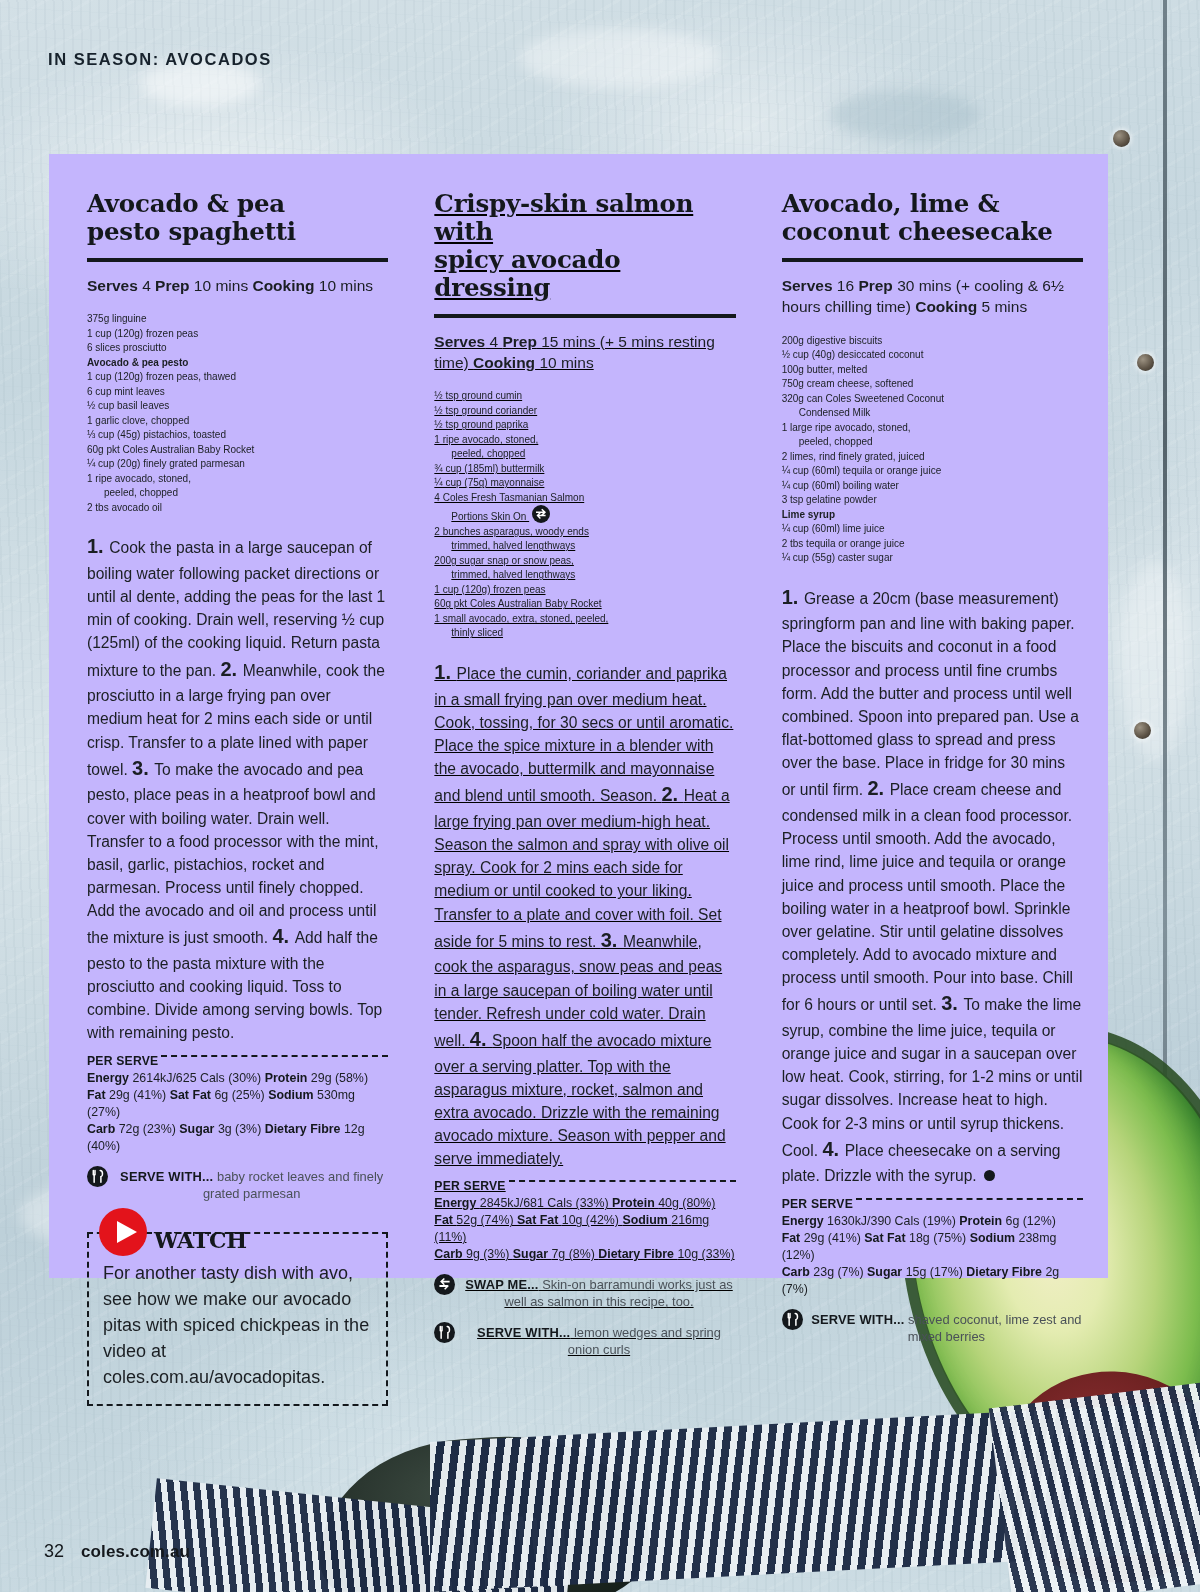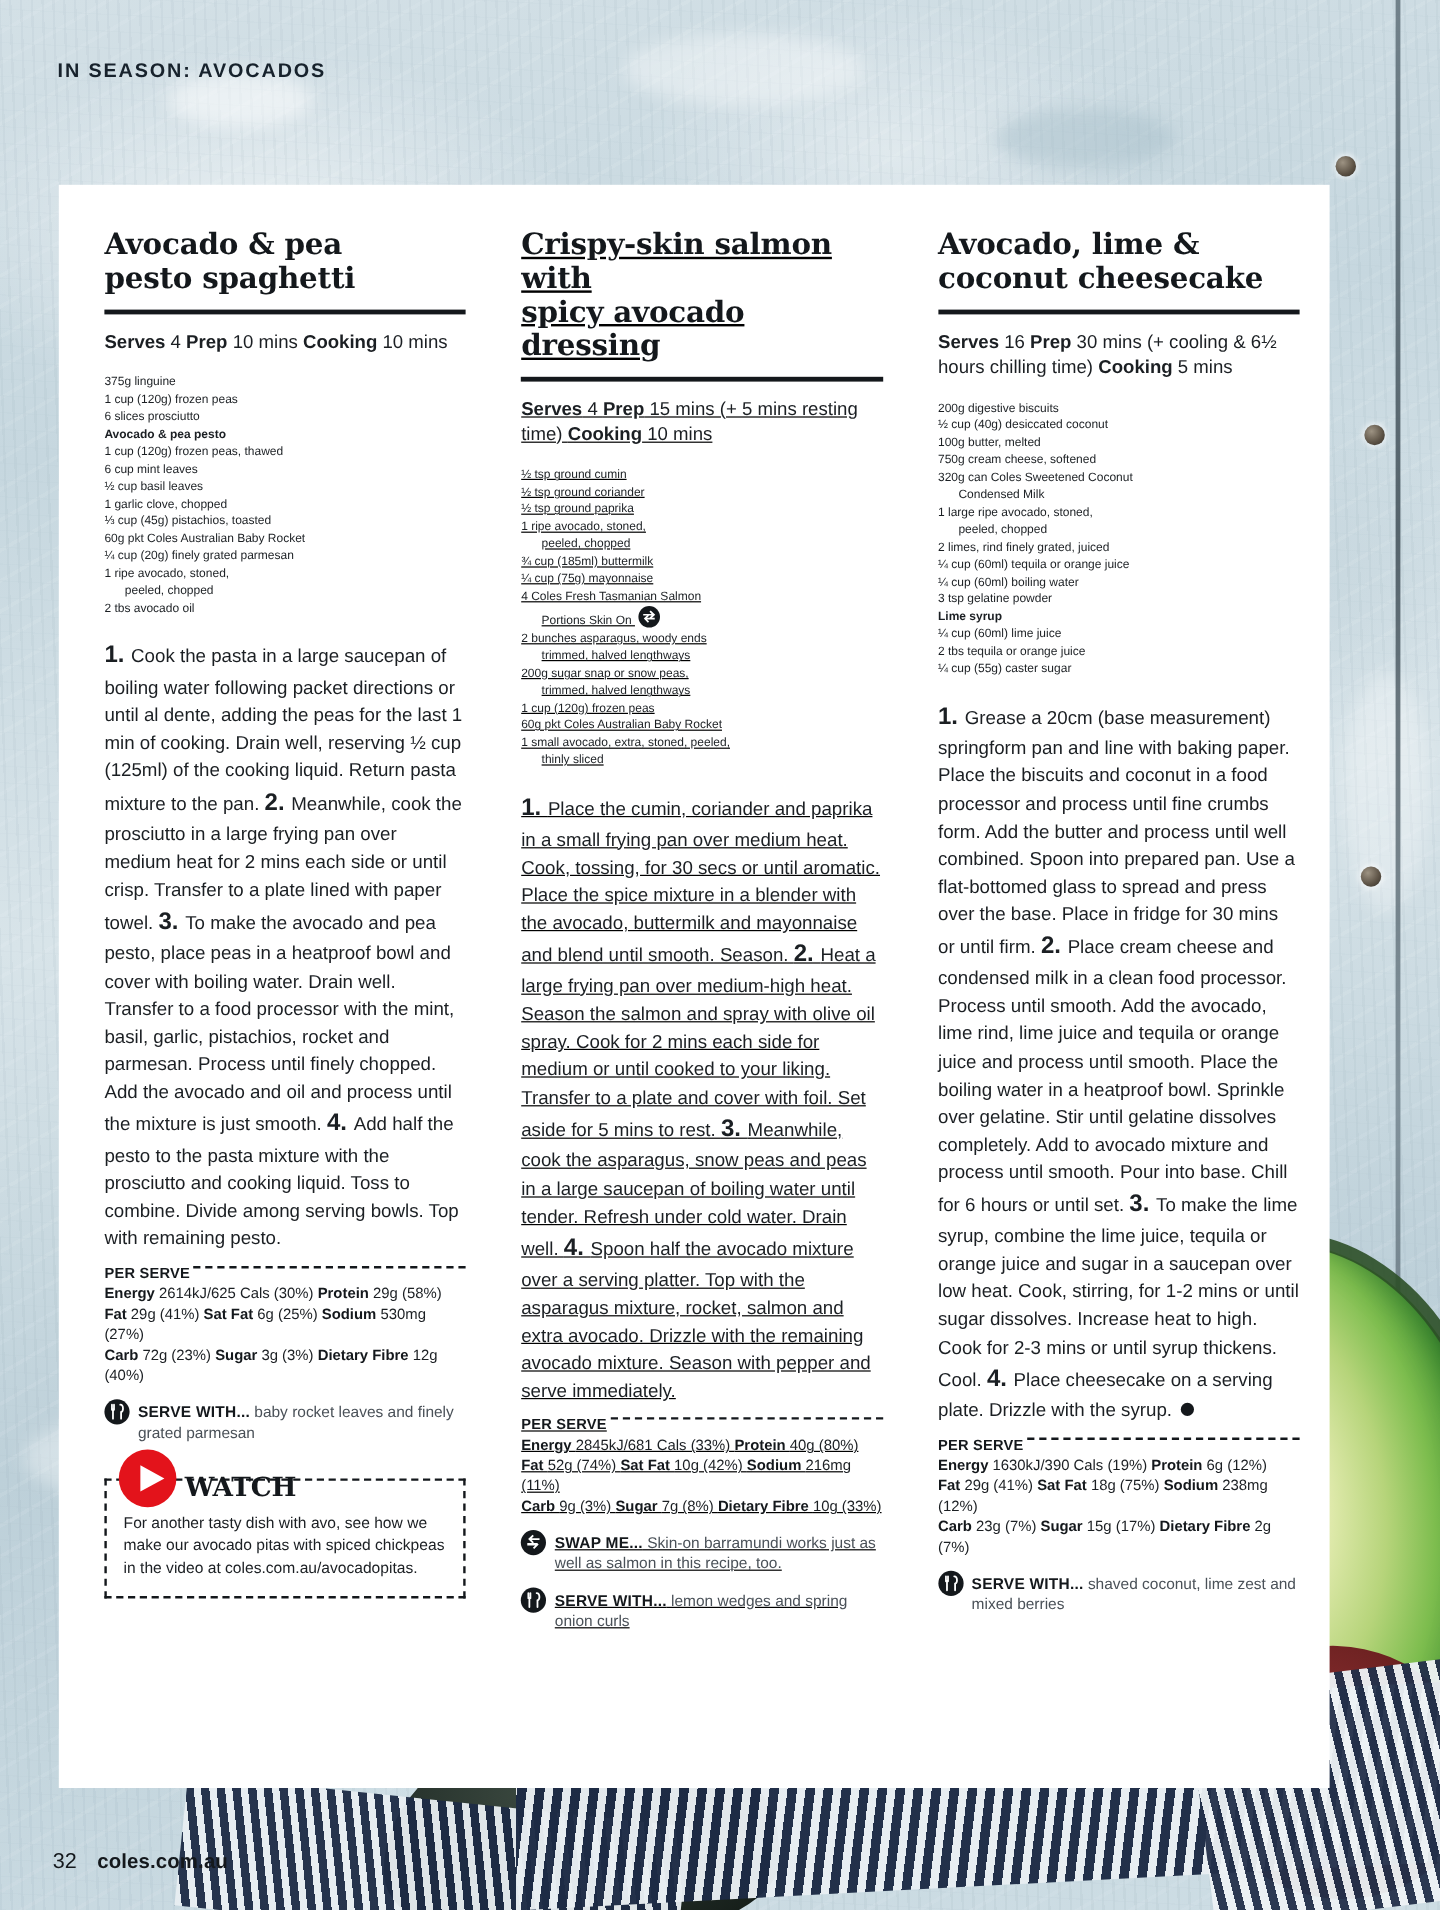--- a/index.html
+++ b/index.html
@@ -126,22 +126,22 @@
     font-size: 16.5px;
     font-weight: 700;
     letter-spacing: 1.55px;
     color: #17222c;
   }
 
   
   #card {
     position: absolute;
     left: 49px; top: 154px;
-    width: 1059px; height: 1336px;
-    background: #ffffff;
+    width: 1059px; height: 1124px;
+    background: #c4b5fd;
     display: flex;
     padding: 36px 13px 10px 26px;
   }
 
   .col {
     width: 333px;
     padding: 0 12px;
     position: relative;
   }
   .col-1 { padding-left: 12px; }
@@ -228,21 +228,21 @@
 
   
   .tip {
     display: flex;
     gap: 7px;
     margin-top: 11px;
     font-size: 12.9px;
     line-height: 1.33;
     color: #4a5158;
   }
-  .tip .tip-text { padding-top: 2px; }
+  .tip .tip-text { padding-top: 2px; text-align: center; }
   .tip .tip-text b {
     color: #14181c;
     font-weight: 700;
     letter-spacing: .2px;
   }
   .badge {
     flex: 0 0 auto;
     width: 21px; height: 21px;
     border-radius: 50%;
     background: #14181c;
@@ -280,21 +280,21 @@
   }
   .watch-label {
     font-family: "DejaVu Serif", serif;
     font-weight: 700;
     font-size: 22px;
     color: #14181c;
     letter-spacing: -0.2px;
     padding-top: 16px;
   }
   .watch-body {
-    font-size: 13px;
+    font-size: 18px;
     line-height: 1.45;
     color: #1b1f23;
   }
 
   .swap-inline {
     display: inline-block;
     width: 18px; height: 18px;
     border-radius: 50%;
     background: #14181c;
     position: relative;

